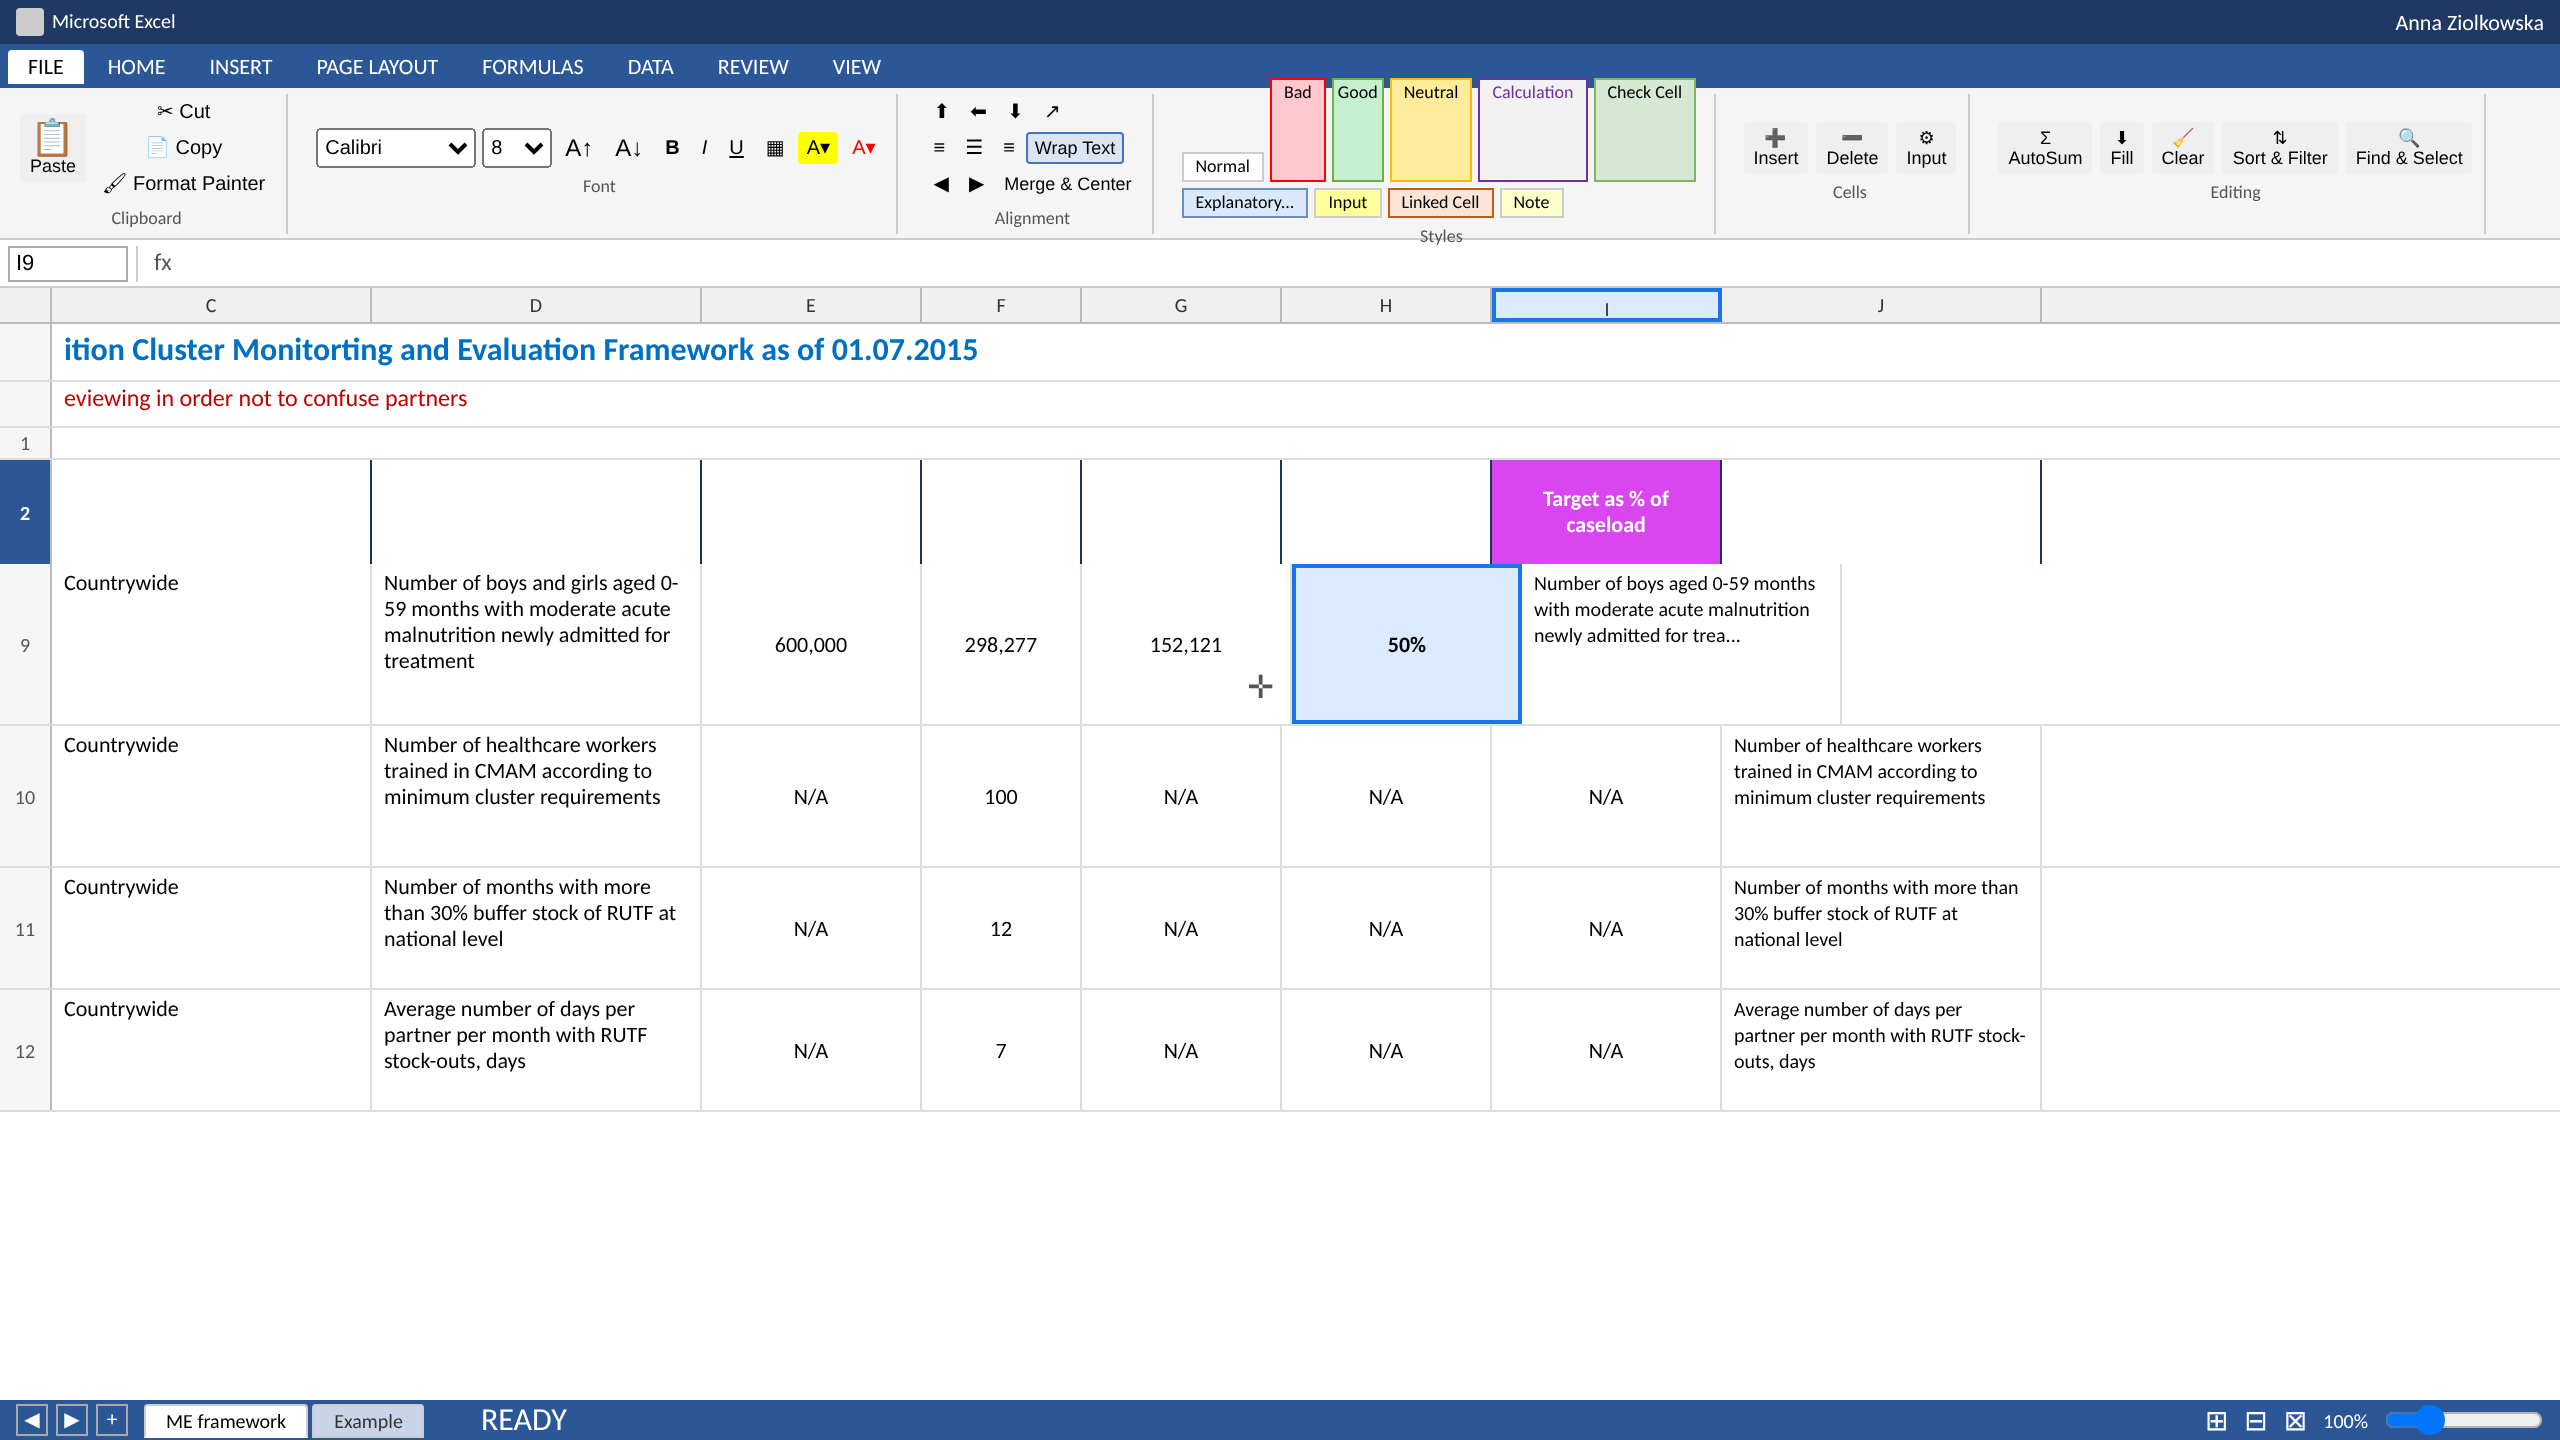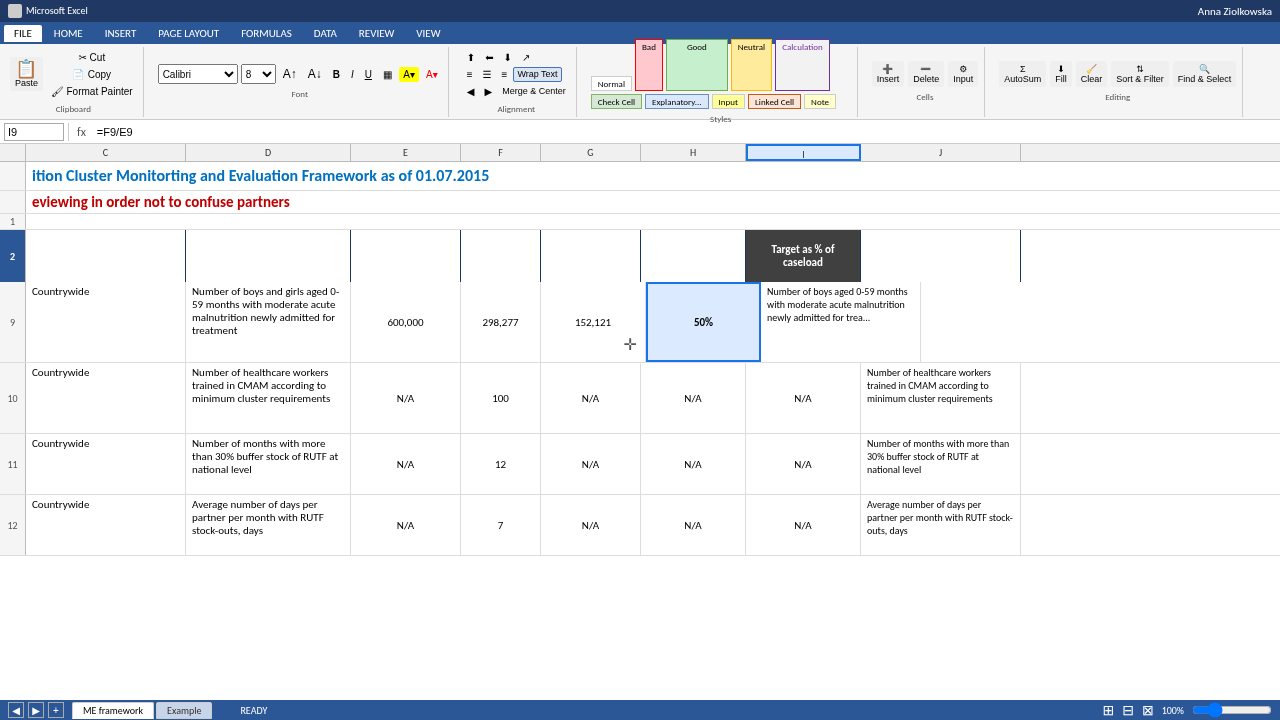--- a/index.html
+++ b/index.html
@@ -311,21 +311,21 @@
       </div>
     </div>
     <span class="ribbon-group-label">Alignment</span>
   </div>
 
 
   <div class="ribbon-group" style="min-width:260px;">
     <div style="display:flex;gap:3px;flex-wrap:wrap;max-width:260px;">
       <span class="style-normal" style="padding:1px 6px;font-size:9px;cursor:pointer;">Normal</span>
       <span class="style-bad" style="padding:1px 6px;font-size:9px;cursor:pointer;">Bad</span>
-      <span class="style-good" style="padding:1px 20px;font-size:9px;cursor:pointer;">Good</span>
+      <span class="style-good" style="padding:1px 2px;font-size:9px;cursor:pointer;">Good</span>
       <span class="style-neutral" style="padding:1px 6px;font-size:9px;cursor:pointer;">Neutral</span>
       <span class="style-calc" style="padding:1px 6px;font-size:9px;cursor:pointer;">Calculation</span>
       <span class="style-check" style="padding:1px 6px;font-size:9px;cursor:pointer;">Check Cell</span>
       <span class="style-expl" style="padding:1px 6px;font-size:9px;cursor:pointer;">Explanatory...</span>
       <span class="style-input" style="padding:1px 6px;font-size:9px;cursor:pointer;text-align:center;">Input</span>
       <span class="style-linked" style="padding:1px 6px;font-size:9px;cursor:pointer;">Linked Cell</span>
       <span class="style-note" style="padding:1px 6px;font-size:9px;cursor:pointer;">Note</span>
     </div>
     <span class="ribbon-group-label">Styles</span>
   </div>
@@ -372,21 +372,20 @@
       </button>
     </div>
     <span class="ribbon-group-label">Editing</span>
   </div>
 </div>
 
 <div class="formula-bar">
   <input class="name-box" type="text" value="I9" style="">
   <div class="formula-divider"></div>
   <span style="font-size:12px;color:#555;padding:0 4px;">fx</span>
-  <input class="formula-input" type="text" value="=F9/E9" style="">
 </div>
 
 <div class="spreadsheet-container">
 
   <div class="col-headers">
     <div class="row-num-header"></div>
     <div class="col-header w-c">C</div>
     <div class="col-header w-d">D</div>
     <div class="col-header w-e">E</div>
     <div class="col-header w-f">F</div>
@@ -399,38 +398,38 @@
   <div style="display:flex;border-bottom:1px solid #ddd;background:#fff;">
     <div class="row-num" style="height:28px;"></div>
     <div style="flex:1;padding:4px 6px;">
       <span style="font-size:16px;font-weight:bold;color:#0070c0;">ition Cluster Monitorting and Evaluation Framework as of 01.07.2015</span>
     </div>
   </div>
 
   <div style="display:flex;border-bottom:1px solid #ddd;background:#fff;">
     <div class="row-num" style="height:22px;"></div>
     <div style="flex:1;padding:2px 6px;">
-      <span style="font-size:15px;font-weight:bold;color:#c00000;">eviewing in order not to confuse partners</span>
+      <span style="font-size:12px;font-weight:normal;color:#c00000;">eviewing in order not to confuse partners</span>
     </div>
   </div>
 
   <div style="display:flex;border-bottom:1px solid #ddd;height:16px;">
     <div class="row-num" style="font-size:10px;">1</div>
     <div style="flex:1;"></div>
   </div>
 
   <div style="display:flex;">
     <div class="row-num" style="height:52px;background:#2b5797;color:#fff;font-weight:bold;">2</div>
     <div class="header-cell w-c" style="height:52px;">Locations of activities</div>
     <div class="header-cell w-d" style="height:52px;">Cluster Indicators in HRP</div>
     <div class="header-cell w-e" style="height:52px;">Caseload (in need)</div>
     <div class="header-cell w-f" style="height:52px;">Target</div>
     <div class="header-cell w-g" style="height:52px;">Target, males</div>
     <div class="header-cell w-h" style="height:52px;">Target, females</div>
-    <div class="header-cell w-i" style="height:52px;background:#404040;">Target as % of caseload</div>
+    <div class="header-cell w-i" style="height:52px;background:#d946ef;">Target as % of caseload</div>
     <div class="header-cell w-j" style="height:52px;">Numerator/ denominator</div>
   </div>
 
   <div style="display:flex;border-bottom:1px solid #ddd;">
     <div class="row-num" style="height:80px;">9</div>
     <div class="data-cell w-c" style="height:80px;align-items:flex-start;">Countrywide</div>
     <div class="data-cell w-d" style="height:80px;align-items:flex-start;white-space:normal;word-wrap:break-word;">Number of boys and girls aged 0-59 months with moderate acute malnutrition newly admitted for treatment</div>
     <div class="data-cell w-e center" style="height:80px;">600,000</div>
     <div class="data-cell w-f center" style="height:80px;">298,277</div>
     <div class="data-cell w-h center" style="height:80px;position:relative;">
@@ -482,21 +481,21 @@
   <div class="status-left">
     <div style="display:flex;align-items:center;gap:4px;">
       <button style="background:none;border:1px solid #aaa;color:#fff;width:16px;height:16px;cursor:pointer;font-size:10px;">◀</button>
       <button style="background:none;border:1px solid #aaa;color:#fff;width:16px;height:16px;cursor:pointer;font-size:10px;">▶</button>
       <button style="background:none;border:1px solid #aaa;color:#fff;width:16px;height:16px;cursor:pointer;font-size:10px;">+</button>
     </div>
     <div class="sheet-tabs">
       <div class="sheet-tab active">ME framework</div>
       <div class="sheet-tab inactive">Example</div>
     </div>
-    <span style="color:#fff;font-size:10px;margin-left:20px;text-align:center;">READY</span>
+    <span style="color:#fff;font-size:16px;margin-left:20px;text-align:center;">READY</span>
   </div>
   <div class="status-right">
     <button style="background:none;border:none;color:#fff;font-size:14px;cursor:pointer;">⊞</button>
     <button style="background:none;border:none;color:#fff;font-size:14px;cursor:pointer;">⊟</button>
     <button style="background:none;border:none;color:#fff;font-size:14px;cursor:pointer;">⊠</button>
     <span style="font-size:10px;color:#fff;">100%</span>
     <input type="range" min="10" max="400" value="100" style="width: 80px;">
   </div>
 </div>
 

